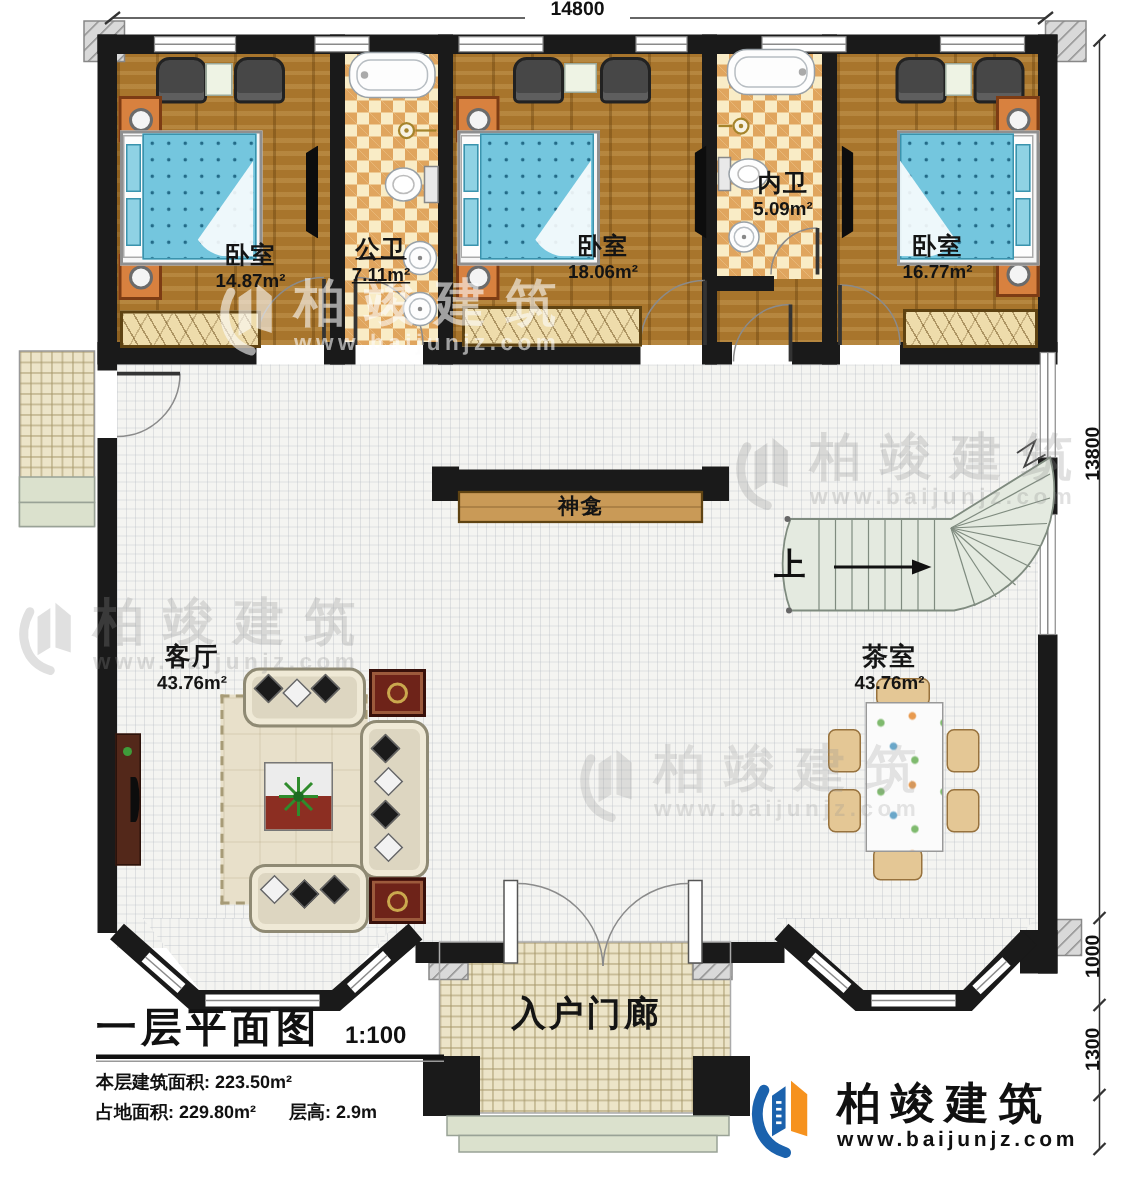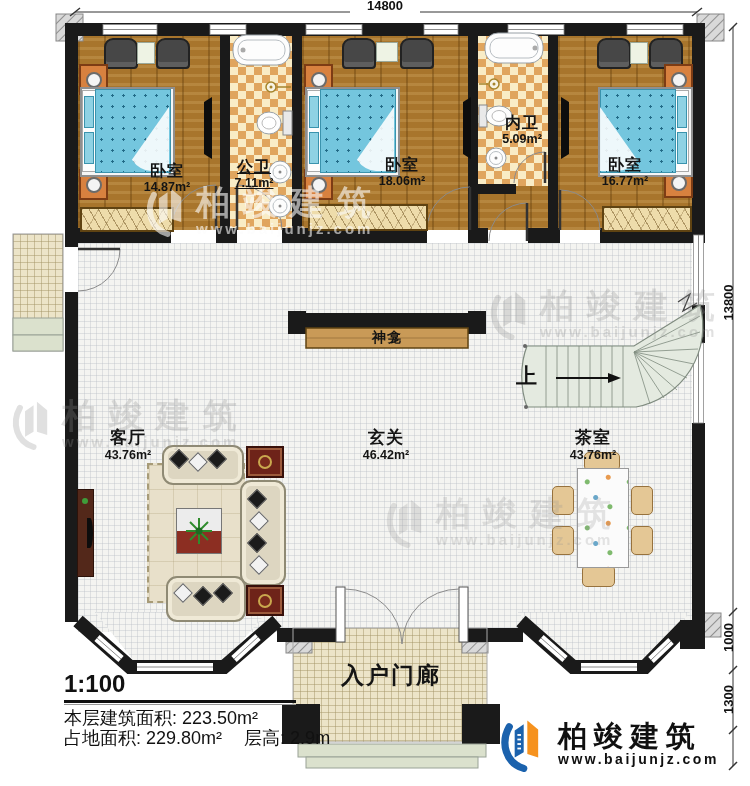--- a/index.html
+++ b/index.html
@@ -35,21 +35,21 @@
   .tvcab{background:#53281a;border:1px solid #2c120a;}
   .teatable{background-color:#fbfbfb;border:1.5px solid #999;background-image:radial-gradient(circle at 22% 28%,#7fba6e 2px,transparent 3px),radial-gradient(circle at 72% 18%,#e89a4f 2px,transparent 3px),radial-gradient(circle at 42% 62%,#6aa7c9 2px,transparent 3px),radial-gradient(circle at 76% 82%,#7fba6e 2px,transparent 3px);background-size:42px 46px;}
   .chair{background:#e4c795;border:1.5px solid #97723d;border-radius:5px;}
   .wm{display:flex;align-items:center;gap:8px;pointer-events:none;}
   .wm .t1{font-size:34px;font-weight:bold;letter-spacing:13px;line-height:1.05;white-space:nowrap;}
   .wm .t2{font-size:15px;font-weight:bold;letter-spacing:3px;white-space:nowrap;}
   .wm-gray{color:rgba(145,145,145,.28);}
   .wm-light{color:rgba(252,252,252,.6);}
   .dim{font-size:13px;font-weight:bold;color:#111;text-align:center;}
   .dimv{transform:rotate(-90deg);}
-  .statline{font-size:18px;font-weight:normal;line-height:20px;white-space:nowrap;}
+  .statline{font-size:12px;font-weight:bold;line-height:20px;white-space:nowrap;}
 </style>
 </head>
 <body>
 
 <div class="plan">
 
   <div class="abs wood" style="left:78px;top:35px;width:142px;height:195px;"></div>
   <div class="abs checker" style="left:230px;top:35px;width:62px;height:195px;"></div>
   <div class="abs wood" style="left:302px;top:35px;width:166px;height:195px;"></div>
   <div class="abs checker" style="left:478px;top:35px;width:70px;height:151px;"></div>
@@ -417,44 +417,41 @@
     <div class="rarea">5.09m²</div>
   </div>
   <div class="abs rlabel" style="left:585px;top:156px;width:80px;">
     <div class="rname">卧室</div>
     <div class="rarea">16.77m²</div>
   </div>
   <div class="abs rlabel big" style="left:88px;top:428px;width:80px;">
     <div class="rname">客厅</div>
     <div class="rarea">43.76m²</div>
   </div>
-  <div class="abs rlabel big" style="left:343px;top:428px;width:86px;">
-    <div class="rname">玄关</div>
-    <div class="rarea">46.42m²</div>
-  </div>
   <div class="abs rlabel big" style="left:553px;top:428px;width:80px;">
     <div class="rname">茶室</div>
     <div class="rarea">43.76m²</div>
   </div>
   <div class="abs rlabel" style="left:326px;top:662px;width:130px;">
     <div style="font-size:23px;letter-spacing:2px;">入户门廊</div>
   </div>
   <div class="abs rlabel" style="left:357px;top:329px;width:60px;">
     <div style="font-size:14px;letter-spacing:1px;">神龛</div>
   </div>
   <div class="abs" style="left:516px;top:362px;font-size:21px;font-weight:bold;">上</div>
 
   <div class="abs dim" style="left:350px;top:-2px;width:70px;background:#fff;">14800</div>
   <div class="abs dim dimv" style="left:702px;top:295px;width:52px;">13800</div>
   <div class="abs dim dimv" style="left:706px;top:630px;width:44px;">1000</div>
   <div class="abs dim dimv" style="left:706px;top:692px;width:44px;">1300</div>
 
   <div class="abs" style="left:64px;top:672px;width:300px;">
     <div style="display:flex;align-items:flex-end;gap:16px;">
-      <span style="font-size:24px;font-weight:bold;line-height:1;">1:100</span>
+      <span style="font-size:27px;font-weight:bold;letter-spacing:3px;line-height:1;">一层平面图</span>
+      <span style="font-size:16px;font-weight:bold;line-height:1;">1:100</span>
     </div>
     <div style="height:3px;background:#111;width:232px;margin:4px 0 1px;"></div>
     <div style="height:1px;background:#999;width:232px;margin-bottom:3px;"></div>
     <div class="statline">
       <span>本层建筑面积:</span>
       <span>223.50m²</span>
     </div>
     <div class="statline" style="display:flex;gap:22px;align-items:flex-end;">
       <span><span>占地面积:</span> <span>229.80m²</span></span>
       <span><span>层高:</span> <span>2.9m</span></span>

